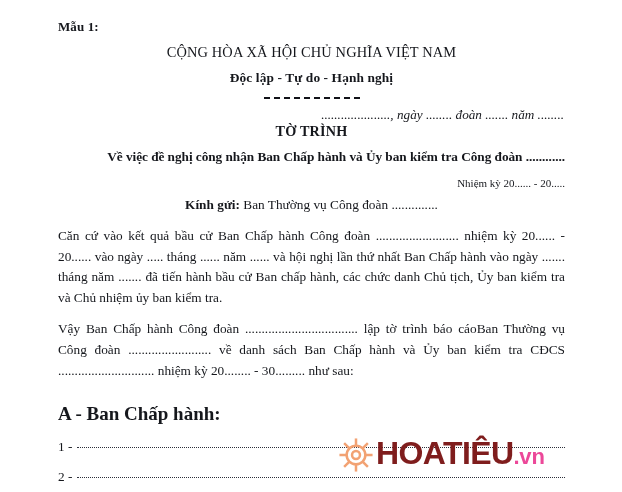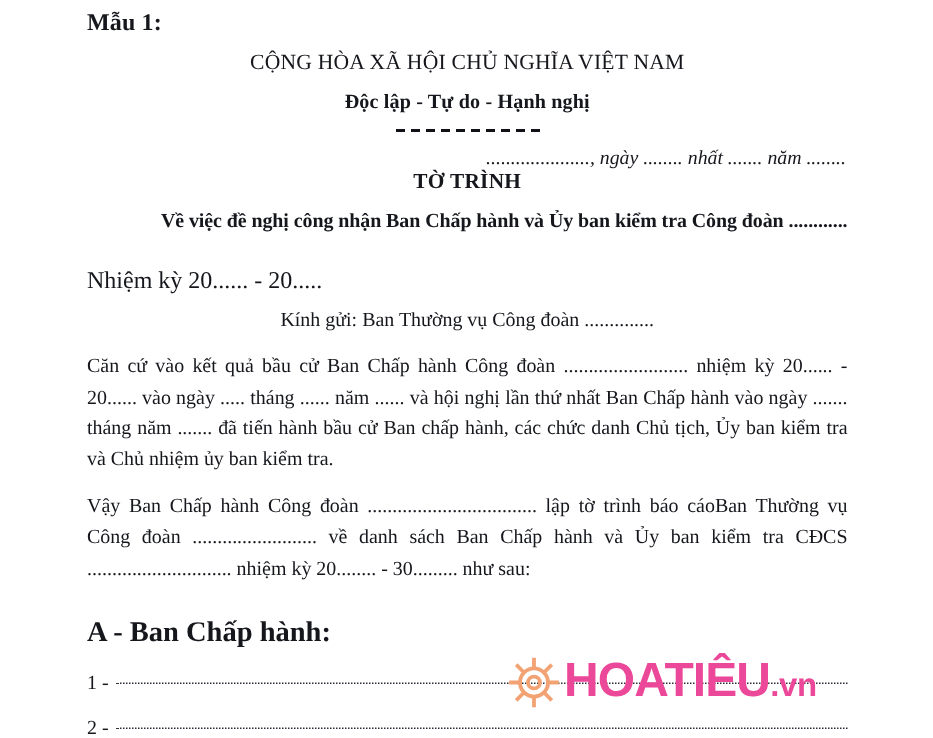--- a/index.html
+++ b/index.html
@@ -19,25 +19,25 @@
     position: relative;
     width: 622px;
     height: 492px;
     box-sizing: border-box;
     padding: 0 57px 0 58px;
   }
 
   
   .form-label {
     font-weight: bold;
-    font-size: 16px;
-    padding-top: 7px;
+    font-size: 13px;
+    padding-top: 19px;
     letter-spacing: .1px;
   }
-  .bold { font-weight: normal; }
+  .bold { font-weight: bold; }
 
   .national-title {
     text-align: center;
     font-weight: normal;
     font-size: 14.4px;
     letter-spacing: .15px;
     margin-top: 9px;
   }
   .national-motto {
     text-align: center;
@@ -72,23 +72,23 @@
     letter-spacing: .2px;
   }
   .doc-subject {
     text-align: right;
     font-weight: bold;
     font-size: 13.3px;
     margin-top: 9px;
     letter-spacing: -.05px;
   }
   .term-line {
-    text-align: left;
-    font-size: 16px;
-    margin-top: 24px;
+    text-align: right;
+    font-size: 11px;
+    margin-top: 12px;
   }
   .addressee {
     text-align: center;
     font-size: 13.3px;
     margin-top: 8px;
   }
 
   .para {
     font-size: 13.3px;
     text-align: justify;
@@ -148,21 +148,21 @@
   }
   .watermark .wm-text {
     font-family: "Liberation Sans", "DejaVu Sans", sans-serif;
     font-weight: bold;
     font-size: 32px;
     letter-spacing: -.6px;
     line-height: 36px;
     margin-left: 2px;
     white-space: nowrap;
   }
-  .watermark .wm-main { color: #ec4899; }
+  .watermark .wm-main { color: #7f1d1d; }
   .watermark .wm-tld {
     color: #ec4899;
     font-size: 22px;
     letter-spacing: -.2px;
   }
 </style>
 </head>
 <body>
 
 <div class="page">
@@ -170,21 +170,21 @@
   <div class="form-label">Mẫu 1:</div>
 
   <div class="national-title">CỘNG HÒA XÃ HỘI CHỦ NGHĨA VIỆT NAM</div>
 
   <div class="national-motto">Độc lập - Tự do - Hạnh nghị</div>
 
   <div class="rule-wrap">
     <span class="rule"></span>
   </div>
 
-  <div class="date-line">....................., ngày ........ nhất ....... năm ........</div>
+  <div class="date-line">....................., ngày ........ đoàn ....... năm ........</div>
 
   <div class="doc-type">TỜ TRÌNH</div>
 
   <div class="doc-subject">Về việc đề nghị công nhận Ban Chấp hành và Ủy ban kiểm tra Công đoàn ............</div>
 
   <div class="term-line">Nhiệm kỳ 20...... - 20.....</div>
 
   <div class="addressee">
     <span class="bold">Kính gửi:</span>
     <span>Ban Thường vụ Công đoàn ..............</span>

